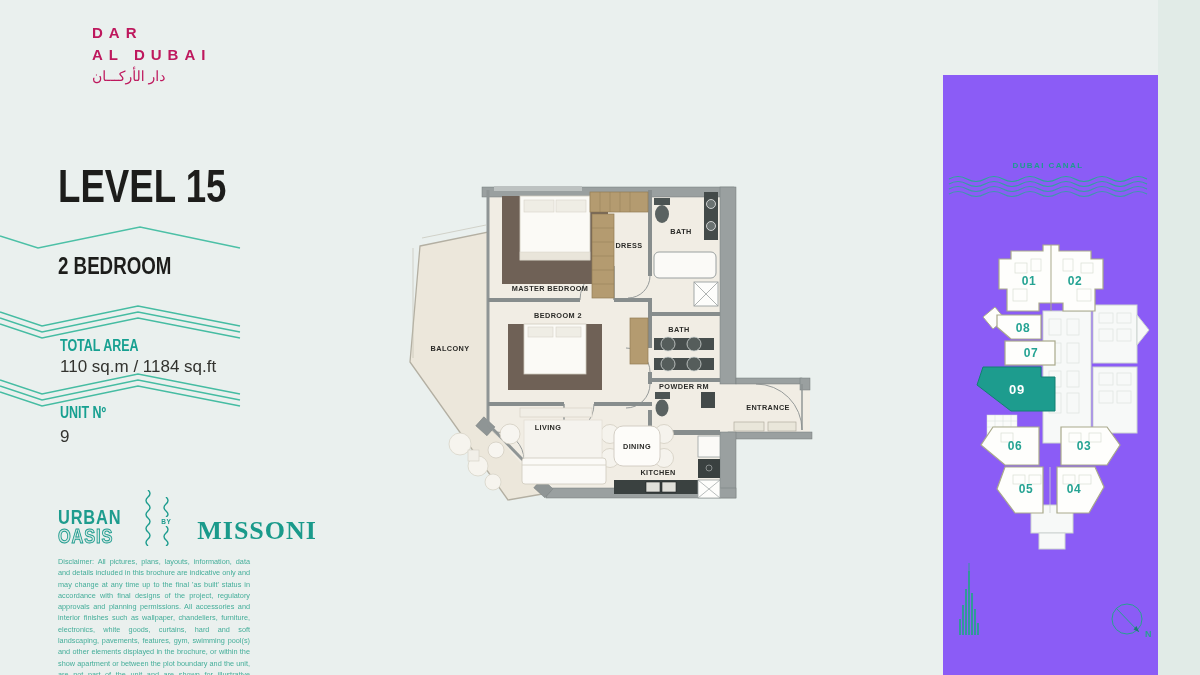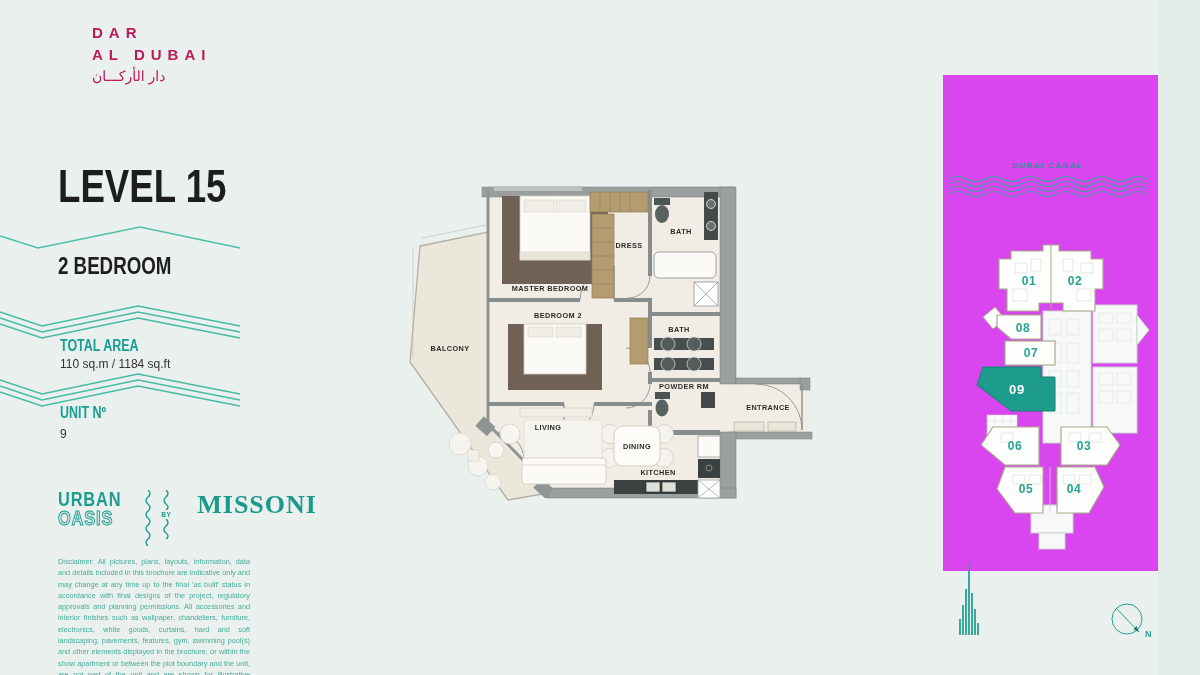--- a/index.html
+++ b/index.html
@@ -11,40 +11,40 @@
   .brand { position:absolute; left:64px; top:22px; color:#be185d;margin-left:28px; }
   .brand .ln { font-size:15px; letter-spacing:6px; font-weight:600; line-height:1.45; }
   .brand .ar { font-size:14px; letter-spacing:1px; font-weight:500; margin-top:2px; }
 
   
   .cond { display:inline-block; transform:scaleX(.78); transform-origin:left center; white-space:nowrap; }
   .level-title { position:absolute; left:58px; top:158px; font-size:47px; font-weight:700; color:#1d1d1b; letter-spacing:0; }
   .bedroom-subtitle { position:absolute; left:58px; top:252px; font-size:24px; font-weight:700; color:#1d1d1b;text-align:right; }
   .zig { position:absolute; left:0; }
   .sec-label { position:absolute; left:60px; font-size:16px; font-weight:700; color:#17a091; }
-  .sec-value { position:absolute; left:60px; font-size:12px; color:#33332f;text-align:center; }
-
-  .oasis-lockup { position:absolute; left:58px; top:490px; display:flex; align-items:flex-start; gap:8px; }
+  .sec-value { position:absolute; left:60px; font-size:17px; color:#33332f;text-align:center; }
+
+  .oasis-lockup { position:absolute; left:58px; top:490px; display:flex; align-items:flex-end; gap:8px; }
   .oasis-words { display:flex; flex-direction:column; line-height:.95; }
   .oasis-words .urban, .oasis-words .oasis { font-size:20px; font-weight:800; color:#1d9c8e; }
   .oasis-words span { display:inline-block; transform:scaleX(.82); transform-origin:left center; letter-spacing:1px; }
   .oasis-words .oasis { color:rgba(29,156,142,.12); -webkit-text-stroke:1px #1d9c8e; }
   .by-col { display:flex; flex-direction:column; align-items:center; gap:1px; }
   .by-col .by { font-size:6.5px; font-weight:700; color:#1d9c8e; letter-spacing:.5px; }
   .missoni { font-family:"Liberation Serif", serif; font-size:26px; font-weight:700; color:#1a9a8b; letter-spacing:1px; margin-left:18px; }
 
   .disclaimer { position:absolute; left:58px; top:556px; width:192px; font-size:7.3px; line-height:1.55; color:#45ae9a; text-align:justify; }
 
   
   .plan-wrap { position:absolute; left:398px; top:186px; width:440px; height:322px; }
   .plan-wrap svg { display:block; }
   .room-lb { font-size:7.3px; font-weight:700; letter-spacing:.4px; fill:#2b2b28; font-family:"Liberation Sans",sans-serif; }
 
   
-  .key-panel { position:absolute; left:943px; top:75px; width:215px; height:496px; background:#d946ef; }
+  .key-panel { position:absolute; left:943px; top:75px; width:215px; height:600px; background:#8b5cf6; }
   .canal-lb { font-size:8px; font-weight:700; letter-spacing:1.4px; fill:#1d9c8e; font-family:"Liberation Sans",sans-serif; }
   .unit-num { font-size:12px; font-weight:700; letter-spacing:.6px; fill:#25a393; font-family:"Liberation Sans",sans-serif; }
   .unit-num-hl { font-size:13px; font-weight:700; letter-spacing:.8px; fill:#ffffff; font-family:"Liberation Sans",sans-serif; }
 </style>
 </head>
 <body>
 
 <div class="page">
   <div class="right-strip"></div>
 

